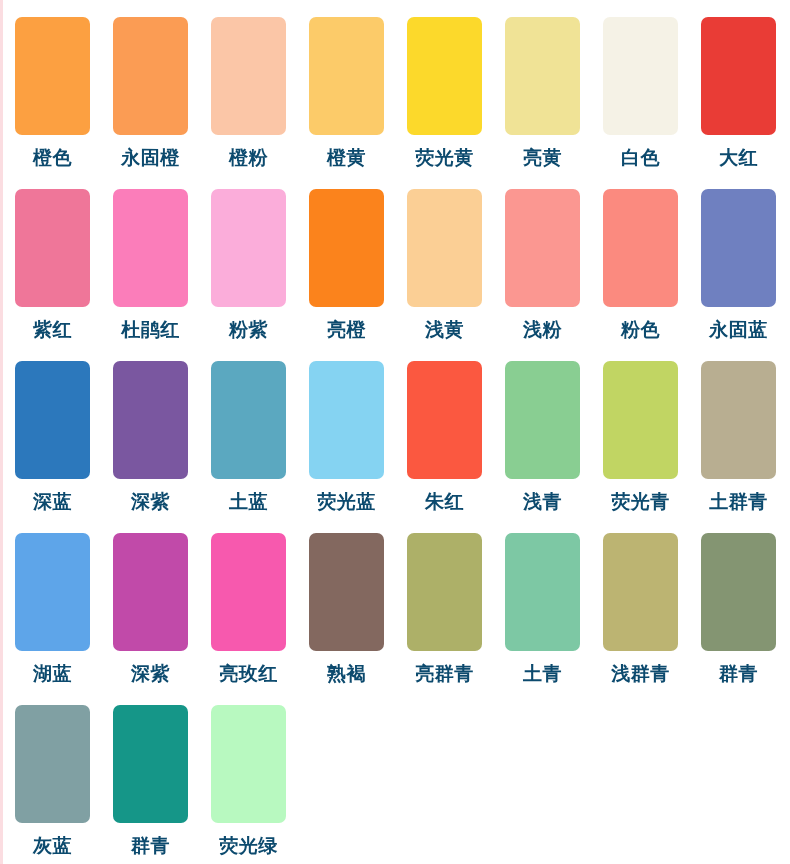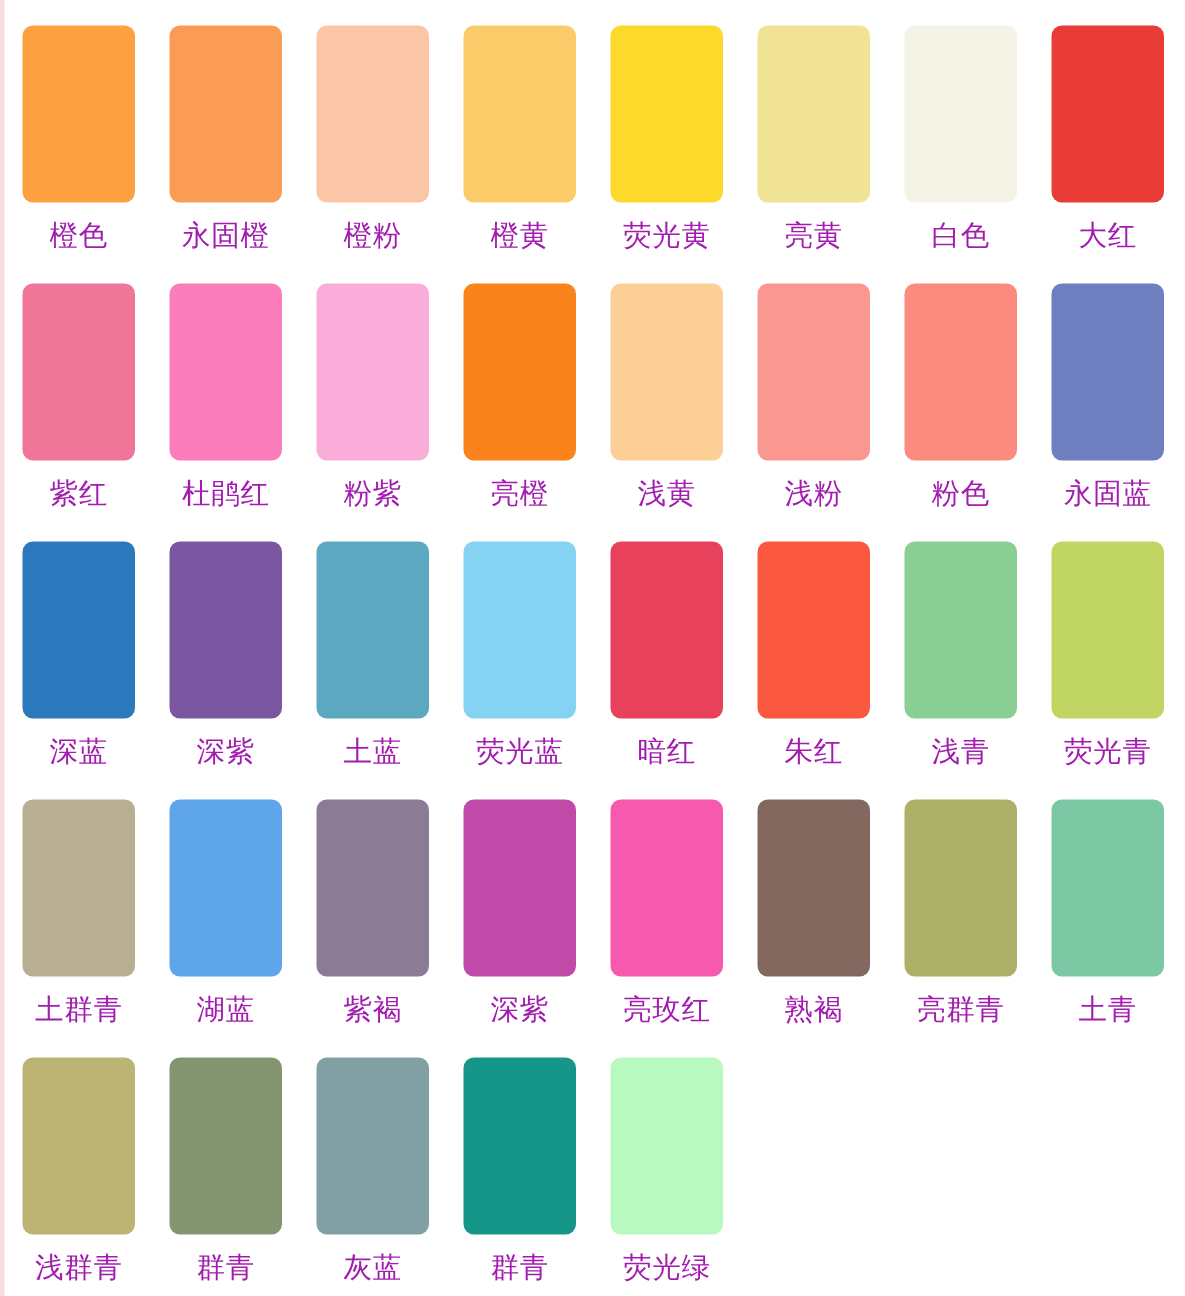--- a/index.html
+++ b/index.html
@@ -45,25 +45,25 @@
     width: 75px;
     height: 118px;
     border-radius: 7px;
     flex: 0 0 auto;
   }
 
   .swatch-label {
     margin-top: 11px;
     font-size: 19px;
     line-height: 24px;
-    color: #a21caf;
+    color: #0c4a6e;
     text-align: center;
     white-space: nowrap;
     letter-spacing: 0.5px;
-    font-weight: 400;
+    font-weight: 700;
   }
 </style>
 </head>
 <body>
 
 <div id="palette-page">
   <div class="palette-grid">
       <div class="swatch-cell">
         <div class="swatch-chip" title="#fca041" style="background: rgb(252, 160, 65);"></div>
         <div class="swatch-label">橙色</div>
@@ -138,48 +138,40 @@
       </div>
       <div class="swatch-cell">
         <div class="swatch-chip" title="#5ba8c0" style="background: rgb(91, 168, 192);"></div>
         <div class="swatch-label">土蓝</div>
       </div>
       <div class="swatch-cell">
         <div class="swatch-chip" title="#85d3f2" style="background: rgb(133, 211, 242);"></div>
         <div class="swatch-label">荧光蓝</div>
       </div>
       <div class="swatch-cell">
-        <div class="swatch-chip" title="#e7415c" style="background: rgb(231, 65, 92);"></div>
-        <div class="swatch-label">暗红</div>
-      </div>
-      <div class="swatch-cell">
         <div class="swatch-chip" title="#fb5840" style="background: rgb(251, 88, 64);"></div>
         <div class="swatch-label">朱红</div>
       </div>
       <div class="swatch-cell">
         <div class="swatch-chip" title="#89ce92" style="background: rgb(137, 206, 146);"></div>
         <div class="swatch-label">浅青</div>
       </div>
       <div class="swatch-cell">
         <div class="swatch-chip" title="#c1d563" style="background: rgb(193, 213, 99);"></div>
         <div class="swatch-label">荧光青</div>
       </div>
       <div class="swatch-cell">
         <div class="swatch-chip" title="#b8ae91" style="background: rgb(184, 174, 145);"></div>
         <div class="swatch-label">土群青</div>
       </div>
       <div class="swatch-cell">
         <div class="swatch-chip" title="#5ea5e9" style="background: rgb(94, 165, 233);"></div>
         <div class="swatch-label">湖蓝</div>
       </div>
       <div class="swatch-cell">
-        <div class="swatch-chip" title="#8b7b94" style="background: rgb(139, 123, 148);"></div>
-        <div class="swatch-label">紫褐</div>
-      </div>
-      <div class="swatch-cell">
         <div class="swatch-chip" title="#c14aa9" style="background: rgb(193, 74, 169);"></div>
         <div class="swatch-label">深紫</div>
       </div>
       <div class="swatch-cell">
         <div class="swatch-chip" title="#f759ae" style="background: rgb(247, 89, 174);"></div>
         <div class="swatch-label">亮玫红</div>
       </div>
       <div class="swatch-cell">
         <div class="swatch-chip" title="#83685f" style="background: rgb(131, 104, 95);"></div>
         <div class="swatch-label">熟褐</div>

